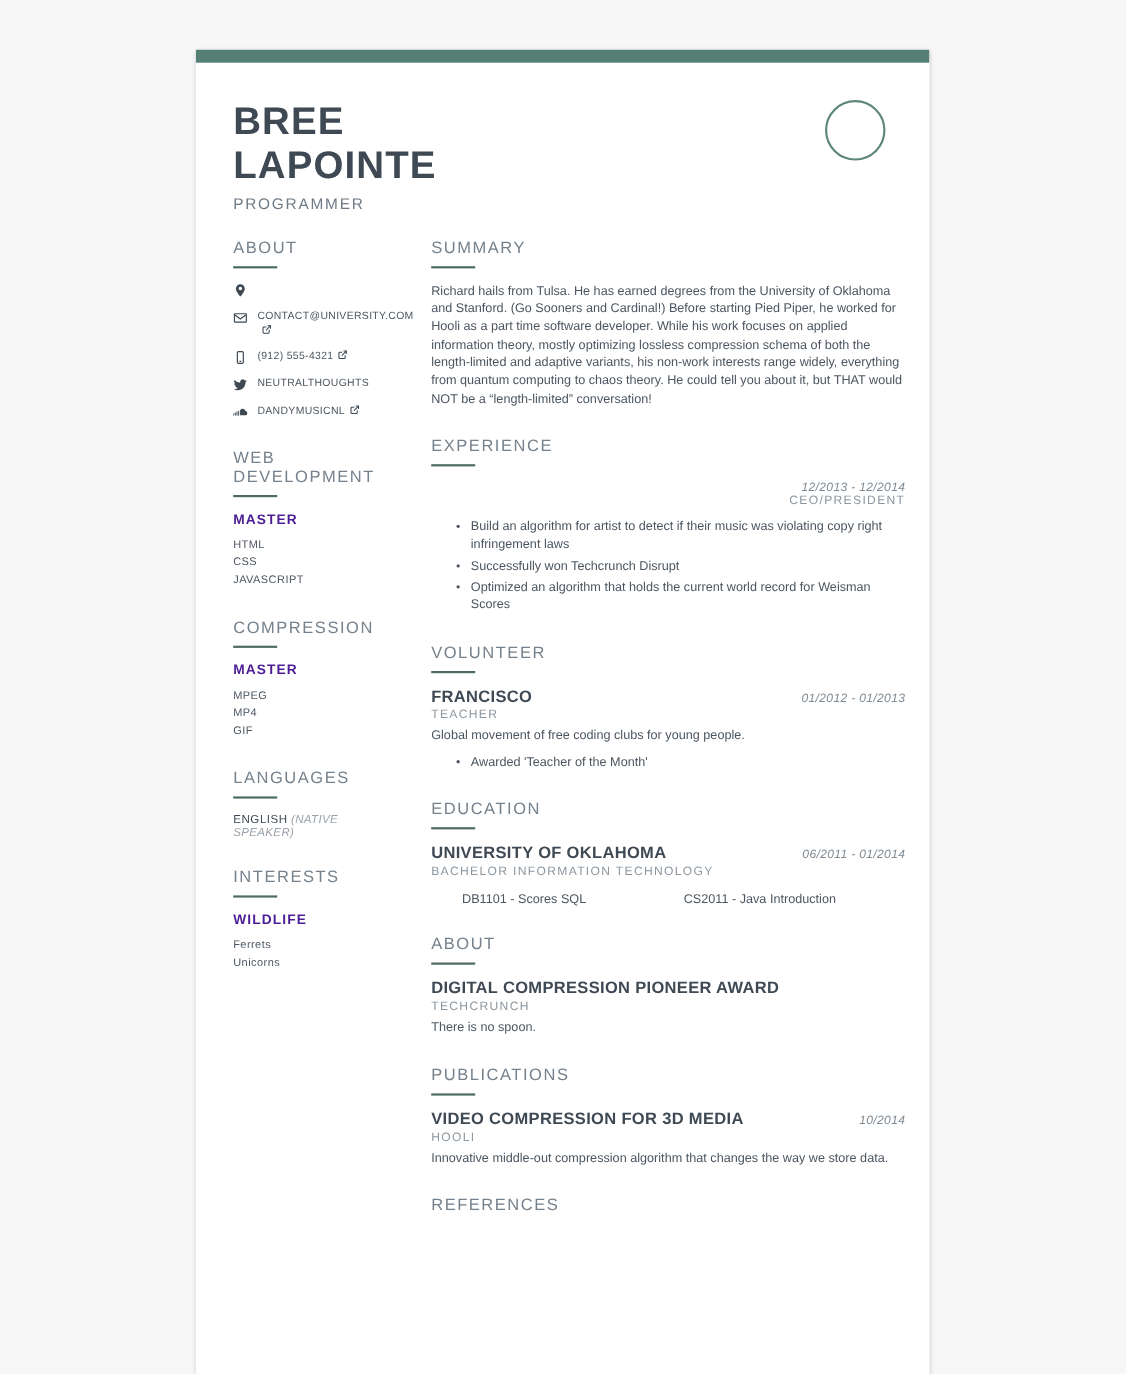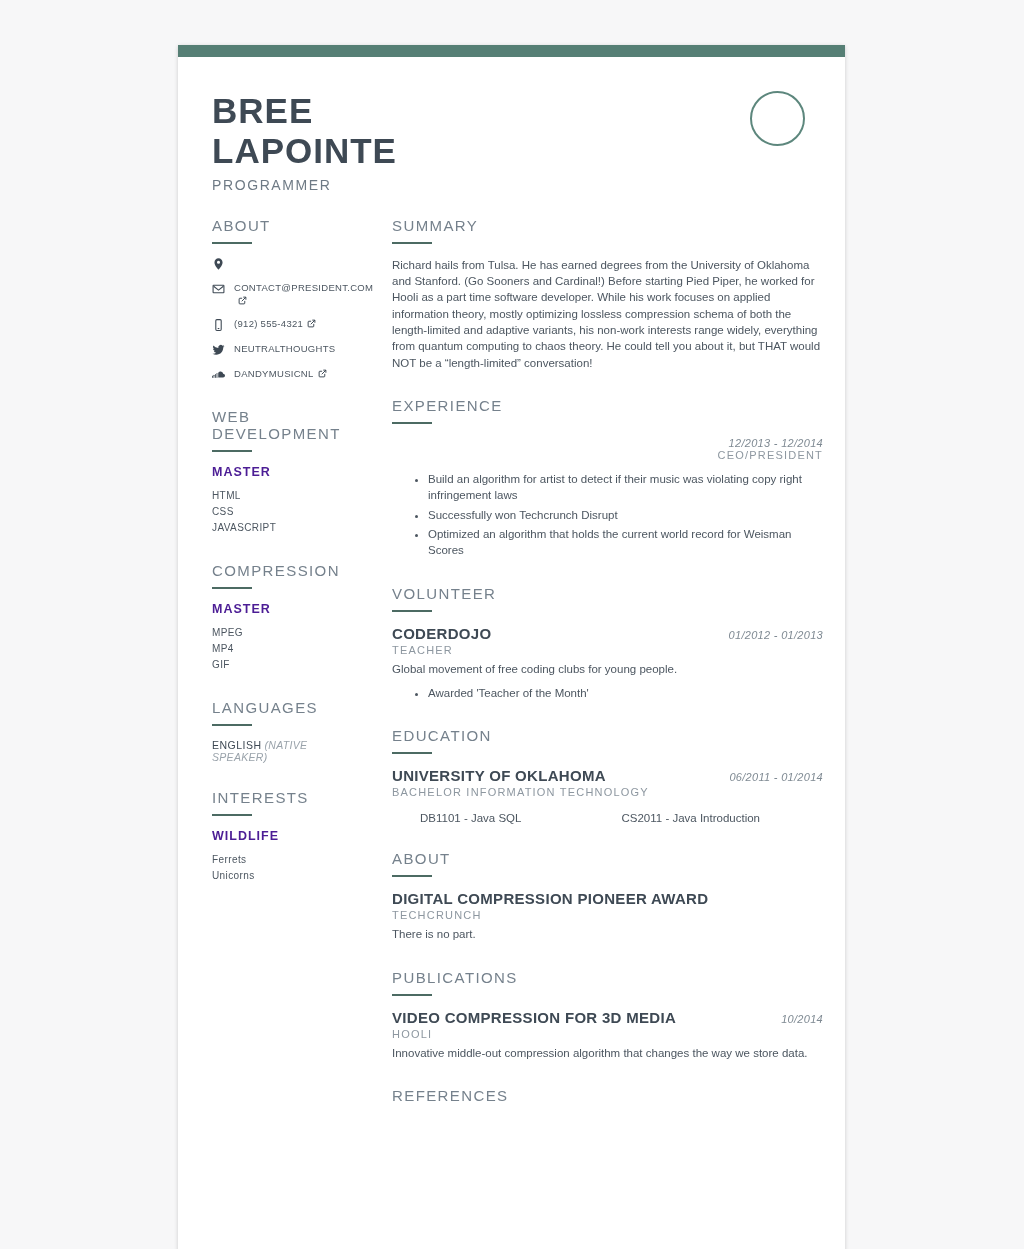--- a/index.html
+++ b/index.html
@@ -173,21 +173,21 @@
                   </svg>
               </span>
             </div>
             <div class="contact-row">
               <span class="cicon">
                 <svg viewBox="0 0 24 24" fill="none" stroke="currentColor" stroke-width="2">
                     <rect x="2" y="5" width="20" height="14" rx="1"></rect>
                     <path d="M3 7l9 7 9-7"></path>
                   </svg>
               </span>
-              <span><span>CONTACT@PRESIDENT.COM</span><span class="ext"><svg viewBox="0 0 24 24" fill="none" stroke="currentColor" stroke-width="2.6">
+              <span><span>CONTACT@UNIVERSITY.COM</span><span class="ext"><svg viewBox="0 0 24 24" fill="none" stroke="currentColor" stroke-width="2.6">
                       <path d="M18 13v6a2 2 0 0 1-2 2H5a2 2 0 0 1-2-2V8a2 2 0 0 1 2-2h6"></path>
                       <path d="M14 3h7v7"></path>
                       <path d="M10 14L21 3"></path>
                     </svg></span></span>
             </div>
             <div class="contact-row">
               <span class="cicon">
                 <svg viewBox="0 0 24 24" fill="none" stroke="currentColor" stroke-width="2">
                     <rect x="7" y="2" width="10" height="20" rx="2"></rect>
                     <path d="M10.5 18.5h3"></path>
@@ -294,54 +294,54 @@
               <li>Optimized an algorithm that holds the current world record for Weisman Scores</li>
             </ul>
           </div>
         </section>
 
         <section>
           <h2 class="sec">VOLUNTEER</h2>
           <div class="rule"></div>
           <div class="sec-body">
             <div class="entry-head">
-              <div class="entry-title">CODERDOJO</div>
+              <div class="entry-title">FRANCISCO</div>
               <div class="entry-date">01/2012 - 01/2013</div>
             </div>
             <div class="entry-sub">TEACHER</div>
             <p class="body-text" style="margin-top:5px;">Global movement of free coding clubs for young people.</p>
             <ul class="bullets" style="margin-top:8px;">
               <li>Awarded 'Teacher of the Month'</li>
             </ul>
           </div>
         </section>
 
         <section>
           <h2 class="sec">EDUCATION</h2>
           <div class="rule"></div>
           <div class="sec-body">
             <div class="entry-head">
               <div class="entry-title">UNIVERSITY OF OKLAHOMA</div>
               <div class="entry-date">06/2011 - 01/2014</div>
             </div>
             <div class="entry-sub">BACHELOR INFORMATION TECHNOLOGY</div>
             <div class="courses">
-              <span>DB1101 - Java SQL</span>
+              <span>DB1101 - Scores SQL</span>
               <span>CS2011 - Java Introduction</span>
             </div>
           </div>
         </section>
 
         <section>
           <h2 class="sec">ABOUT</h2>
           <div class="rule"></div>
           <div class="sec-body">
             <div class="entry-title">DIGITAL COMPRESSION PIONEER AWARD</div>
             <div class="entry-sub">TECHCRUNCH</div>
-            <p class="body-text" style="margin-top:5px;">There is no part.</p>
+            <p class="body-text" style="margin-top:5px;">There is no spoon.</p>
           </div>
         </section>
 
         <section>
           <h2 class="sec">PUBLICATIONS</h2>
           <div class="rule"></div>
           <div class="sec-body">
             <div class="entry-head">
               <div class="entry-title">VIDEO COMPRESSION FOR 3D MEDIA</div>
               <div class="entry-date">10/2014</div>

